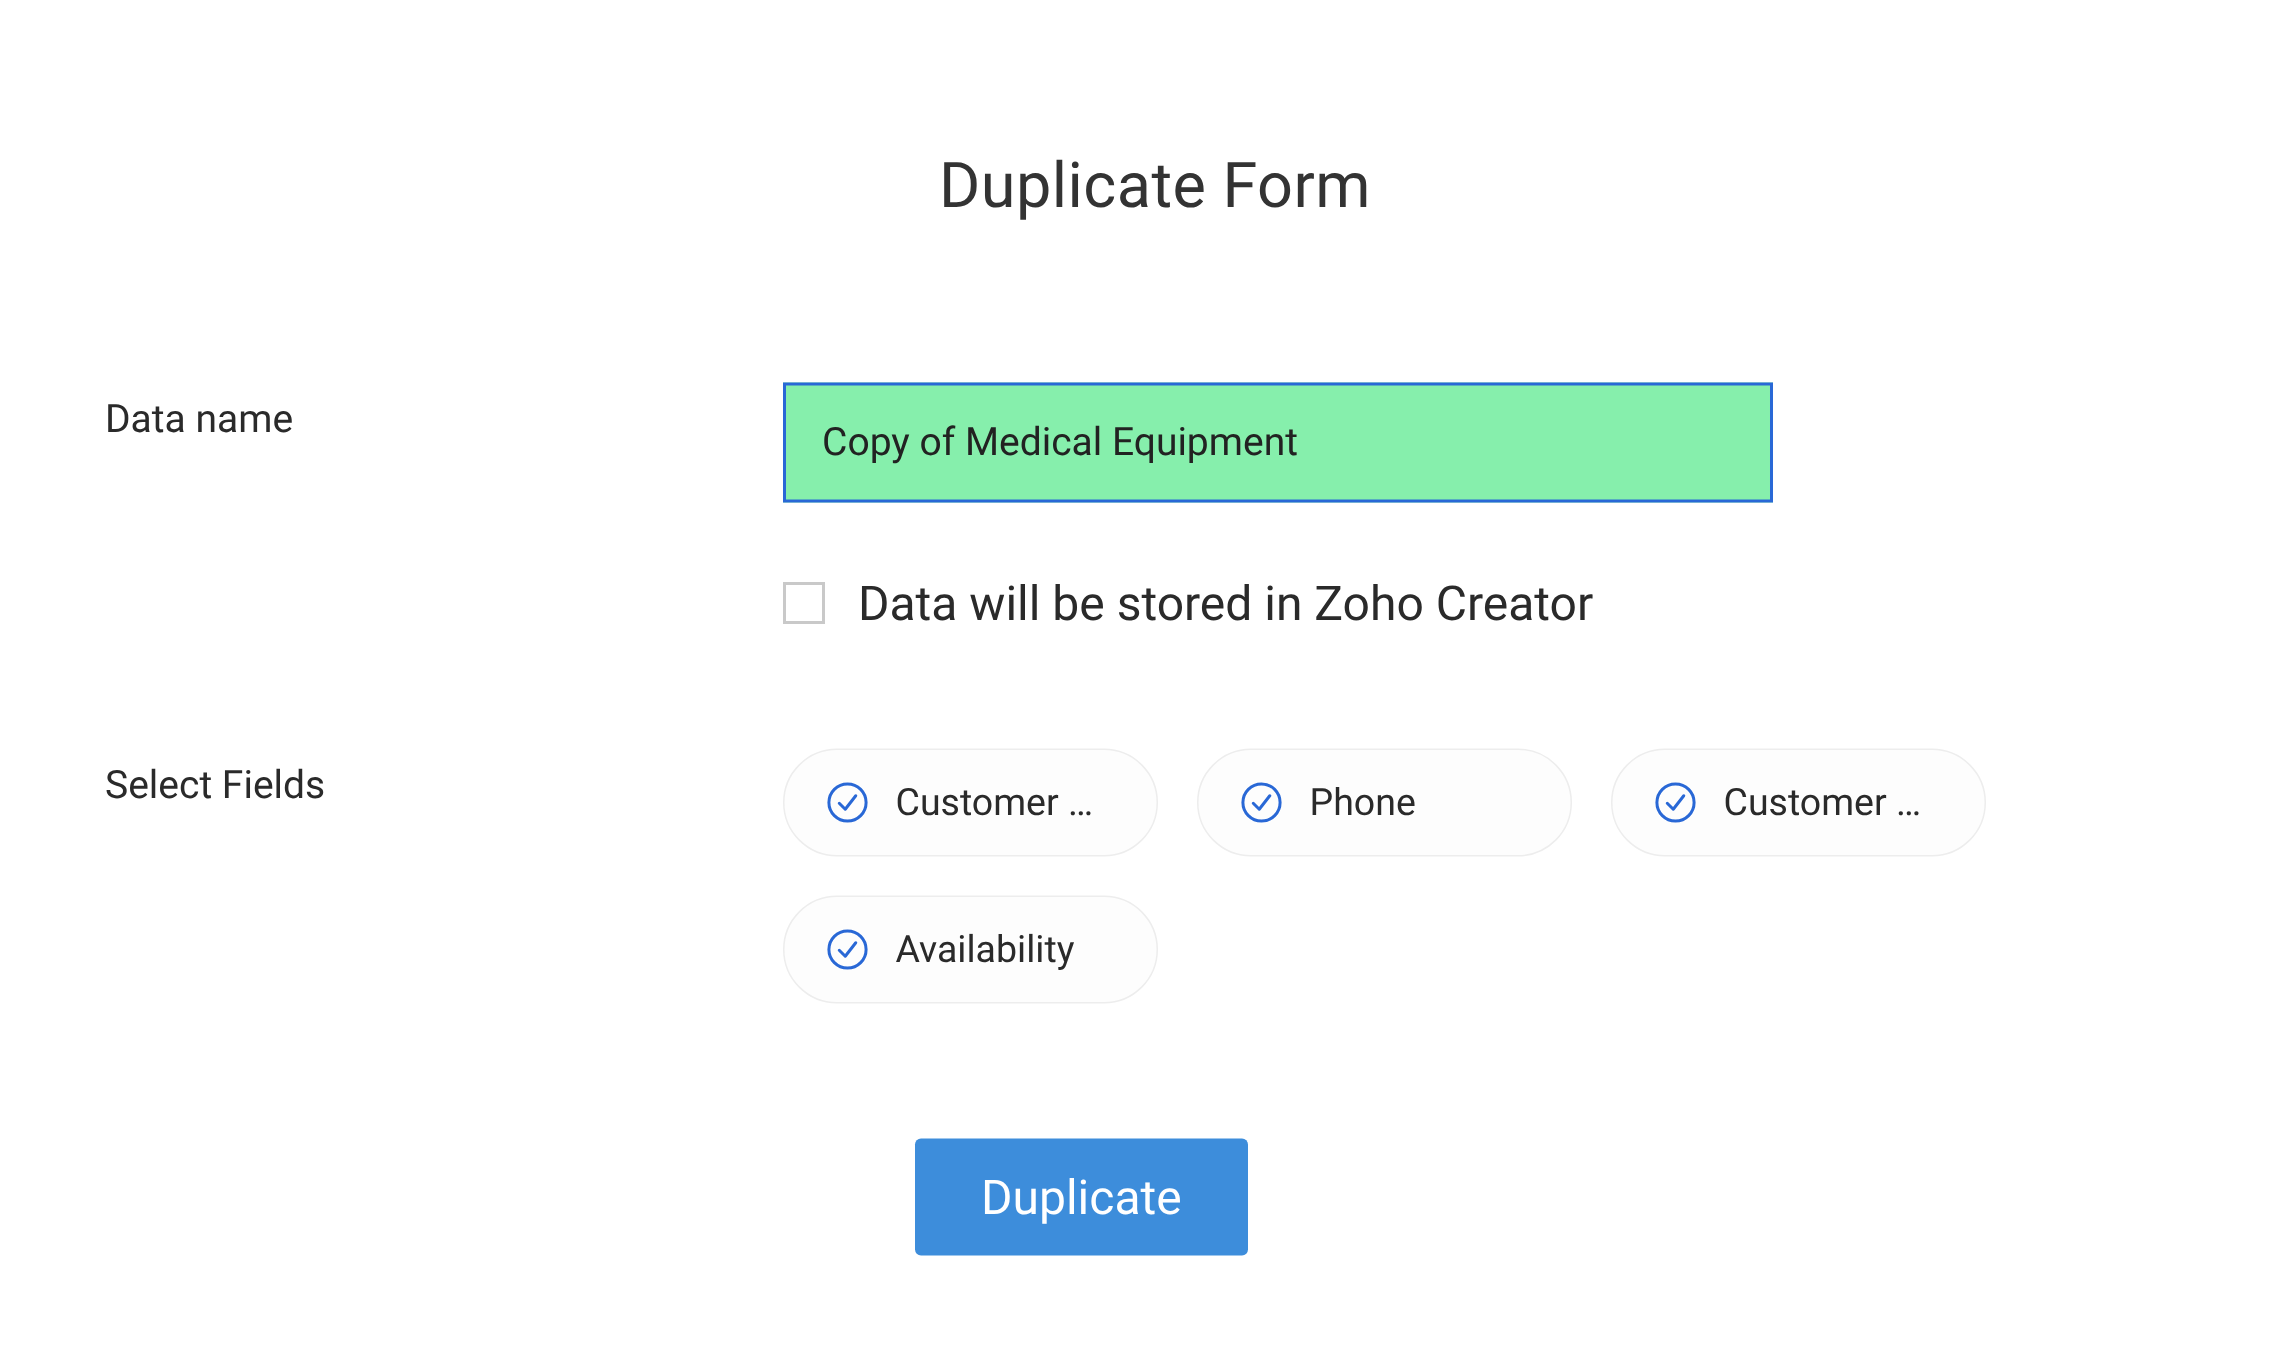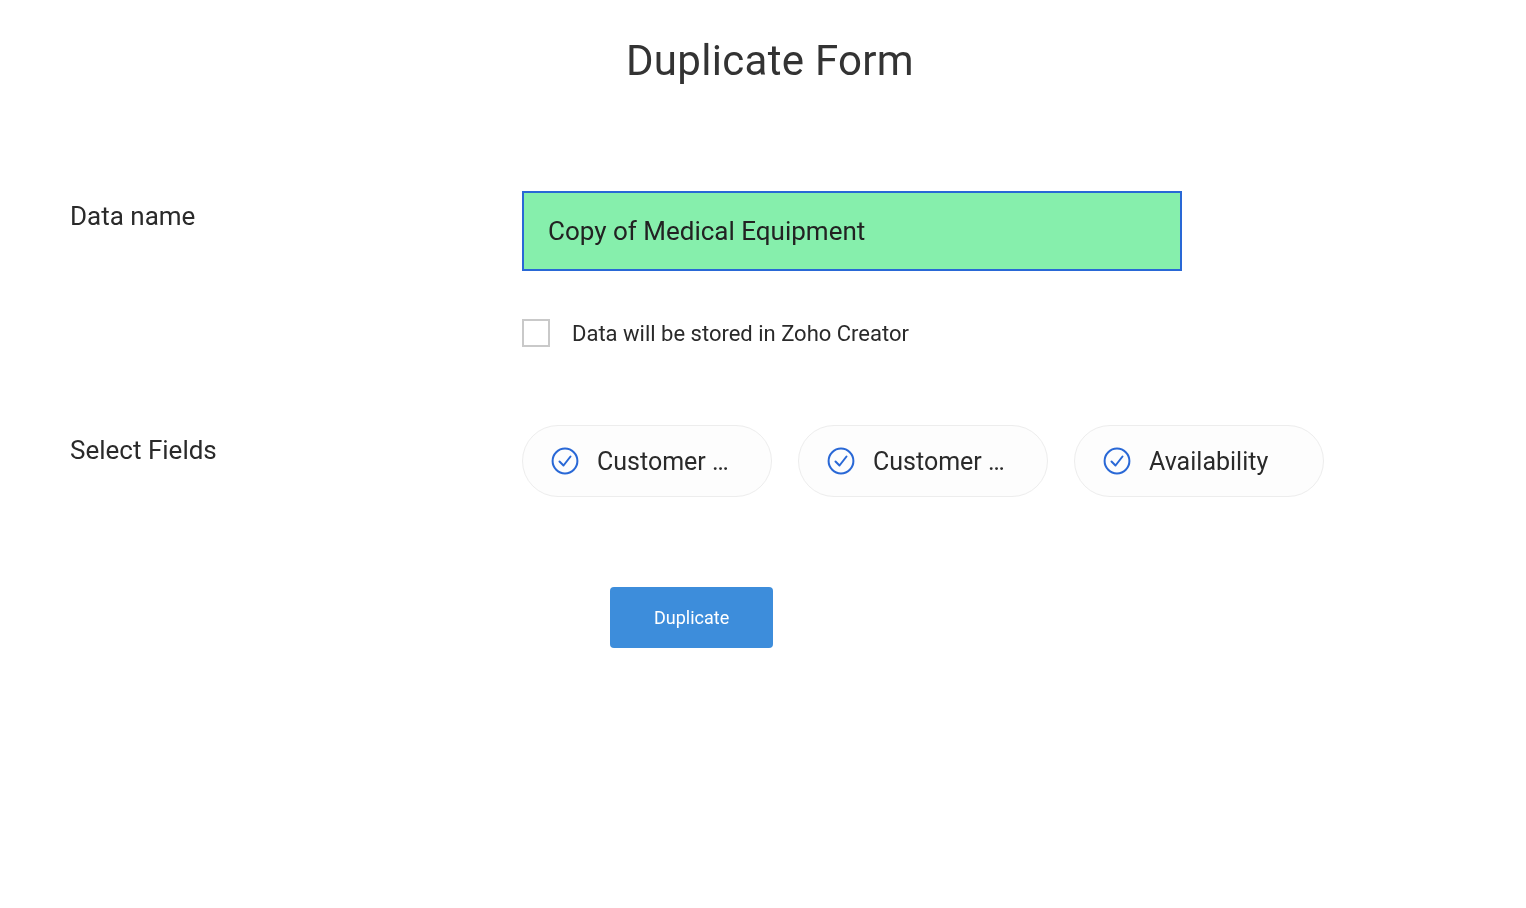--- a/index.html
+++ b/index.html
@@ -8,21 +8,21 @@
       padding: 0;
     }
     body {
       font-family: -apple-system, BlinkMacSystemFont, "Segoe UI", Roboto, Helvetica, Arial, sans-serif;
       background: #ffffff;
       width: 1526px;
       height: 908px;
       color: #222222;
     }
     .container {
-      padding: 36px 70px 0 70px;
+      padding: 100px 70px 0 70px;
     }
     .title {
       font-size: 42px;
       font-weight: 400;
       color: #333333;
       text-align: center;
       margin-left: 450px;
       margin-right: auto;
       width: 500px;
       letter-spacing: 0.3px;
@@ -64,21 +64,21 @@
     }
     .checkbox-box {
       width: 28px;
       height: 28px;
       border: 2px solid #c9c9c9;
       background: #ffffff;
       cursor: pointer;
       flex-shrink: 0;
     }
     .checkbox-label {
-      font-size: 22px;
+      font-size: 32px;
       color: #2a2a2a;
     }
     .fields-row {
       margin-top: 78px;
     }
     .pills {
       display: flex;
       flex-wrap: wrap;
       gap: 26px;
     }
@@ -110,21 +110,21 @@
       height: 28px;
       flex-shrink: 0;
     }
     .actions {
       margin-top: 90px;
       margin-left: 540px;
     }
     .btn-primary {
       background: #3d8ddb;
       color: #ffffff;
-      font-size: 18px;
+      font-size: 32px;
       border: none;
       border-radius: 4px;
       padding: 20px 44px;
       cursor: pointer;
       font-family: inherit;
     }
   </style>
 </head>
 <body>
 
@@ -153,20 +153,29 @@
           <div class="pill pill-1">
             <span class="check-icon">
               <svg viewBox="0 0 28 28" width="28" height="28">
                 <circle cx="14" cy="14" r="12.4" fill="none" stroke="#2968d6" stroke-width="2"></circle>
                 <path d="M8.5 14.5 L12.5 18.5 L19.5 9.5" fill="none" stroke="#2968d6" stroke-width="2" stroke-linecap="round" stroke-linejoin="round"></path>
               </svg>
             </span>
             <span class="pill-text">Customer Name</span>
           </div>
 
+          <div class="pill pill-2">
+            <span class="check-icon">
+              <svg viewBox="0 0 28 28" width="28" height="28">
+                <circle cx="14" cy="14" r="12.4" fill="none" stroke="#2968d6" stroke-width="2"></circle>
+                <path d="M8.5 14.5 L12.5 18.5 L19.5 9.5" fill="none" stroke="#2968d6" stroke-width="2" stroke-linecap="round" stroke-linejoin="round"></path>
+              </svg>
+            </span>
+            <span class="pill-text">Phone</span>
+          </div>
 
           <div class="pill pill-3">
             <span class="check-icon">
               <svg viewBox="0 0 28 28" width="28" height="28">
                 <circle cx="14" cy="14" r="12.4" fill="none" stroke="#2968d6" stroke-width="2"></circle>
                 <path d="M8.5 14.5 L12.5 18.5 L19.5 9.5" fill="none" stroke="#2968d6" stroke-width="2" stroke-linecap="round" stroke-linejoin="round"></path>
               </svg>
             </span>
             <span class="pill-text">Customer Email</span>
           </div>

